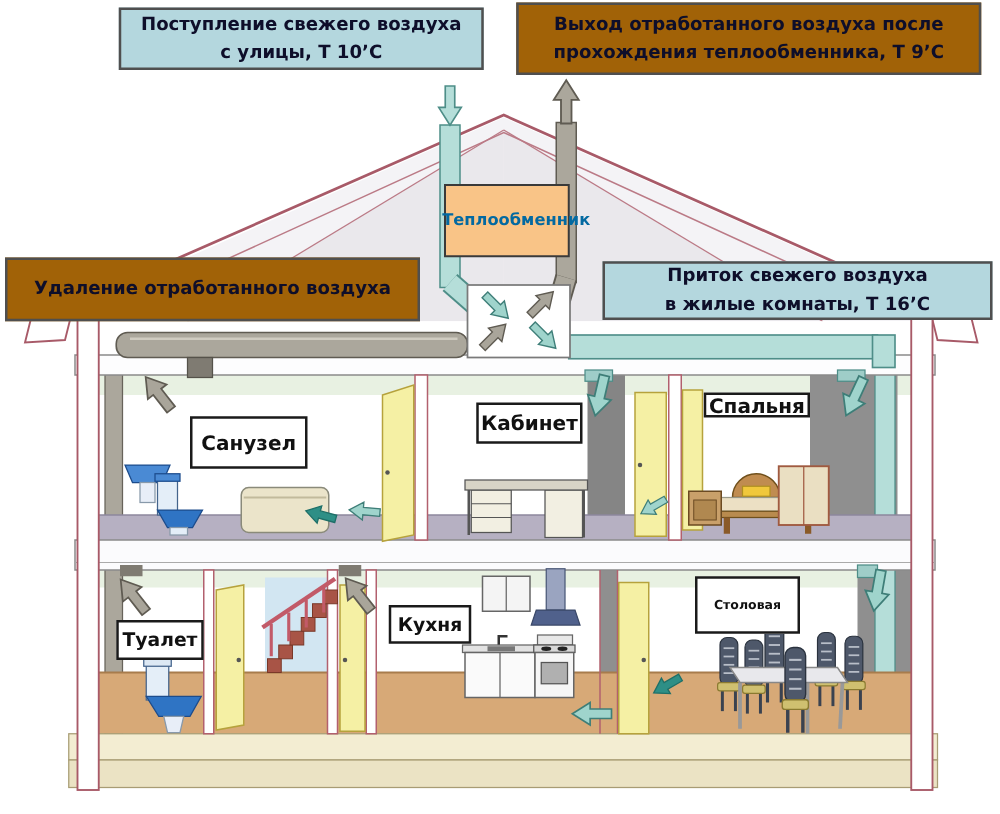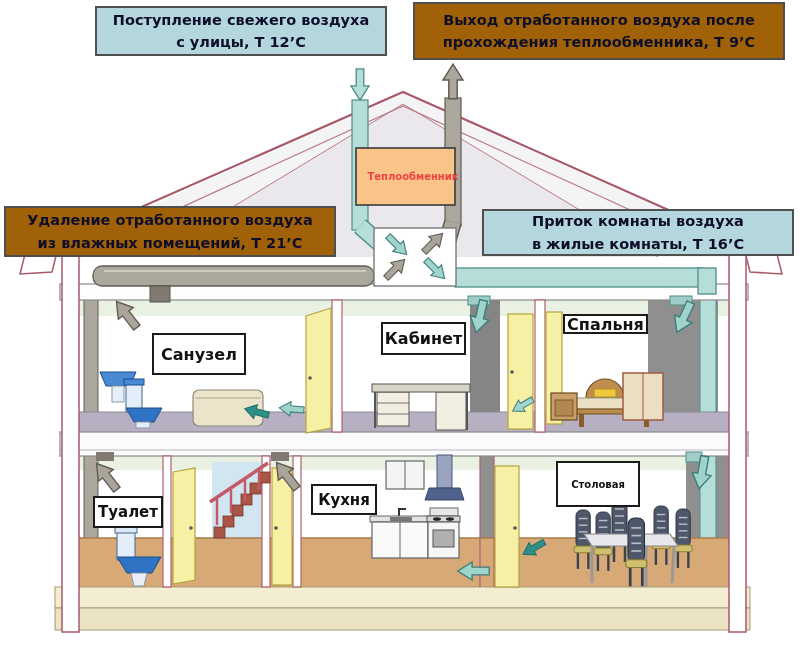--- a/index.html
+++ b/index.html
@@ -19,21 +19,21 @@
         color:#111;font-weight:bold;font-size:16px;display:flex;align-items:center;
         justify-content:center;z-index:4;}
   #lbl-sanuzel{left:152px;top:333px;width:94px;height:42px;}
   #lbl-kabinet{left:371px;top:322px;width:85px;height:33px;margin-left:10px;}
   #lbl-spalnya{left:563px;top:314px;width:85px;height:20px;}
   #lbl-tualet{left:93px;top:496px;width:70px;height:32px;font-size:15px;}
   #lbl-kuhnya{left:311px;top:484px;width:66px;height:31px;font-size:15px;}
   #lbl-stolovaya{left:556px;top:461px;width:84px;height:46px;font-size:10px;}
   #lbl-hx{position:absolute;left:356px;top:148px;width:114px;height:57px;z-index:4;
         display:flex;align-items:center;justify-content:center;
-        font-weight:bold;font-size:10px;color:#ef4444;}
+        font-weight:bold;font-size:13px;color:#0369a1;}
 </style>
 </head>
 <body>
 
 <div id="stage">
 
 <svg width="800" height="651" viewBox="0 0 800 651">
   <defs>
     <path id="arw" d="M-16,-4 L2,-4 L2,-9.5 L17,0 L2,9.5 L2,4 L-16,4 Z"></path>
     <g id="chair">
@@ -270,32 +270,31 @@
       <use href="#arw" transform="translate(474,571) rotate(180) scale(0.95)" fill="#9fd4cc" stroke="#3e7e78" stroke-width="1.4"></use>
     </g>
     <g>
       <use href="#arw" transform="translate(534,548) rotate(150) scale(0.75)" fill="#2e8f86" stroke="#1e6f68" stroke-width="1.4"></use>
     </g>
   </g>
 </svg>
 
   <div class="note note-cool" id="note-tl">
     <div>Поступление свежего воздуха</div>
-    <div>с улицы, Т 12’С</div>
+    <div>с улицы, Т 10’С</div>
   </div>
   <div class="note note-warm" id="note-tr">
     <div>Выход отработанного воздуха после</div>
     <div>прохождения теплообменника, Т 9’С</div>
   </div>
   <div class="note note-warm" id="note-ml">
     <div>Удаление отработанного воздуха</div>
-    <div>из влажных помещений, Т 21’С</div>
   </div>
   <div class="note note-cool" id="note-mr">
-    <div>Приток комнаты воздуха</div>
+    <div>Приток свежего воздуха</div>
     <div>в жилые комнаты, Т 16’С</div>
   </div>
 
   <div id="lbl-hx">Теплообменник</div>
 
   <div class="room-label" id="lbl-sanuzel">Санузел</div>
   <div class="room-label" id="lbl-kabinet">Кабинет</div>
   <div class="room-label" id="lbl-spalnya">Спальня</div>
   <div class="room-label" id="lbl-tualet">Туалет</div>
   <div class="room-label" id="lbl-kuhnya">Кухня</div>

